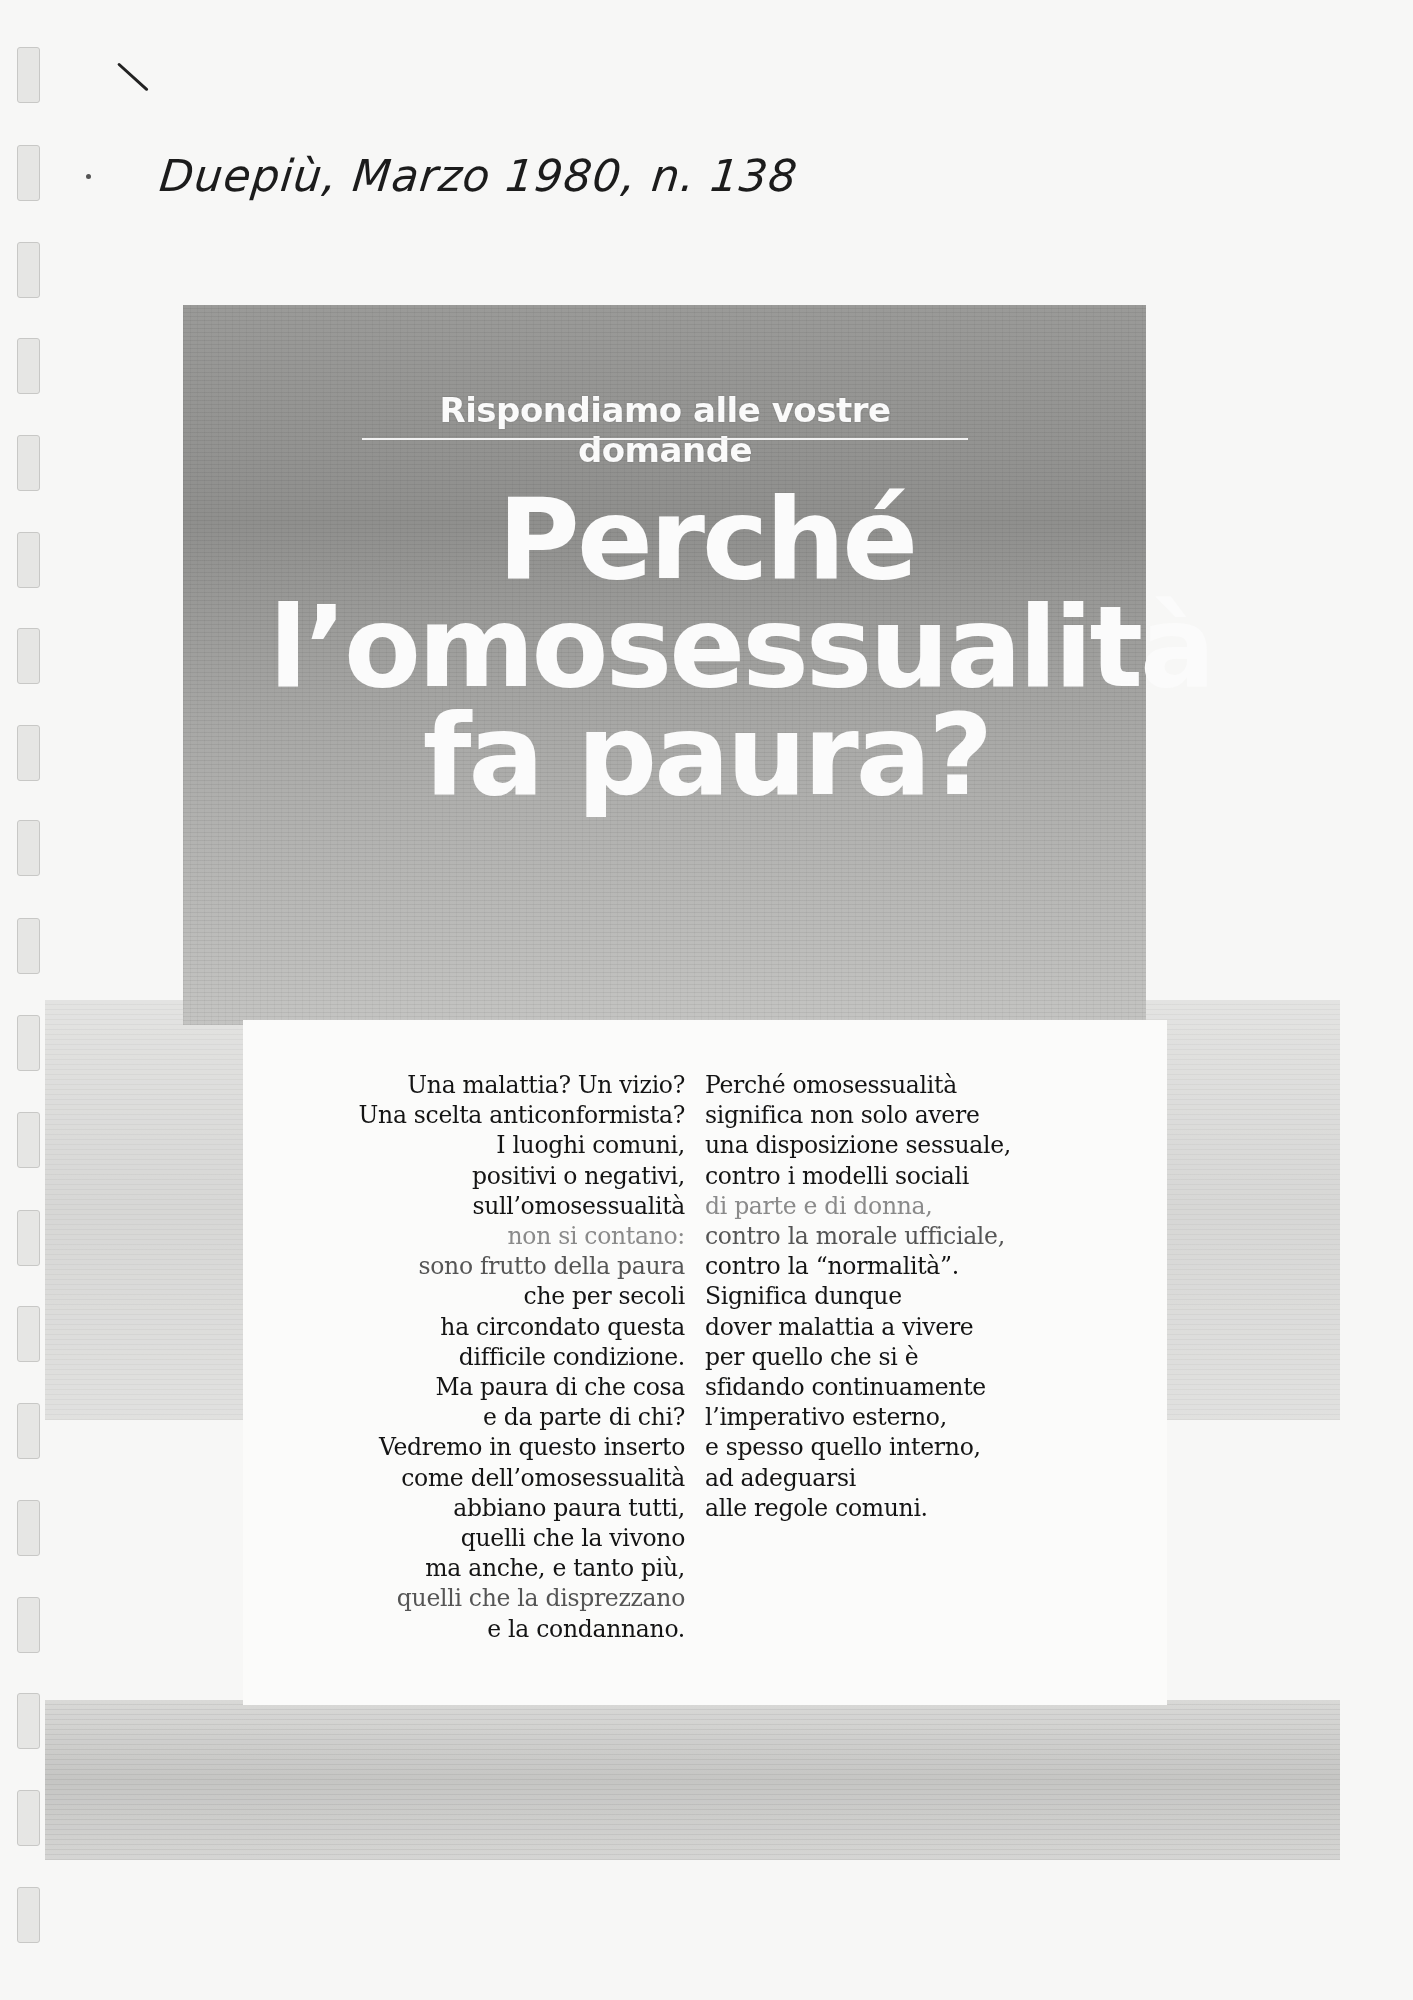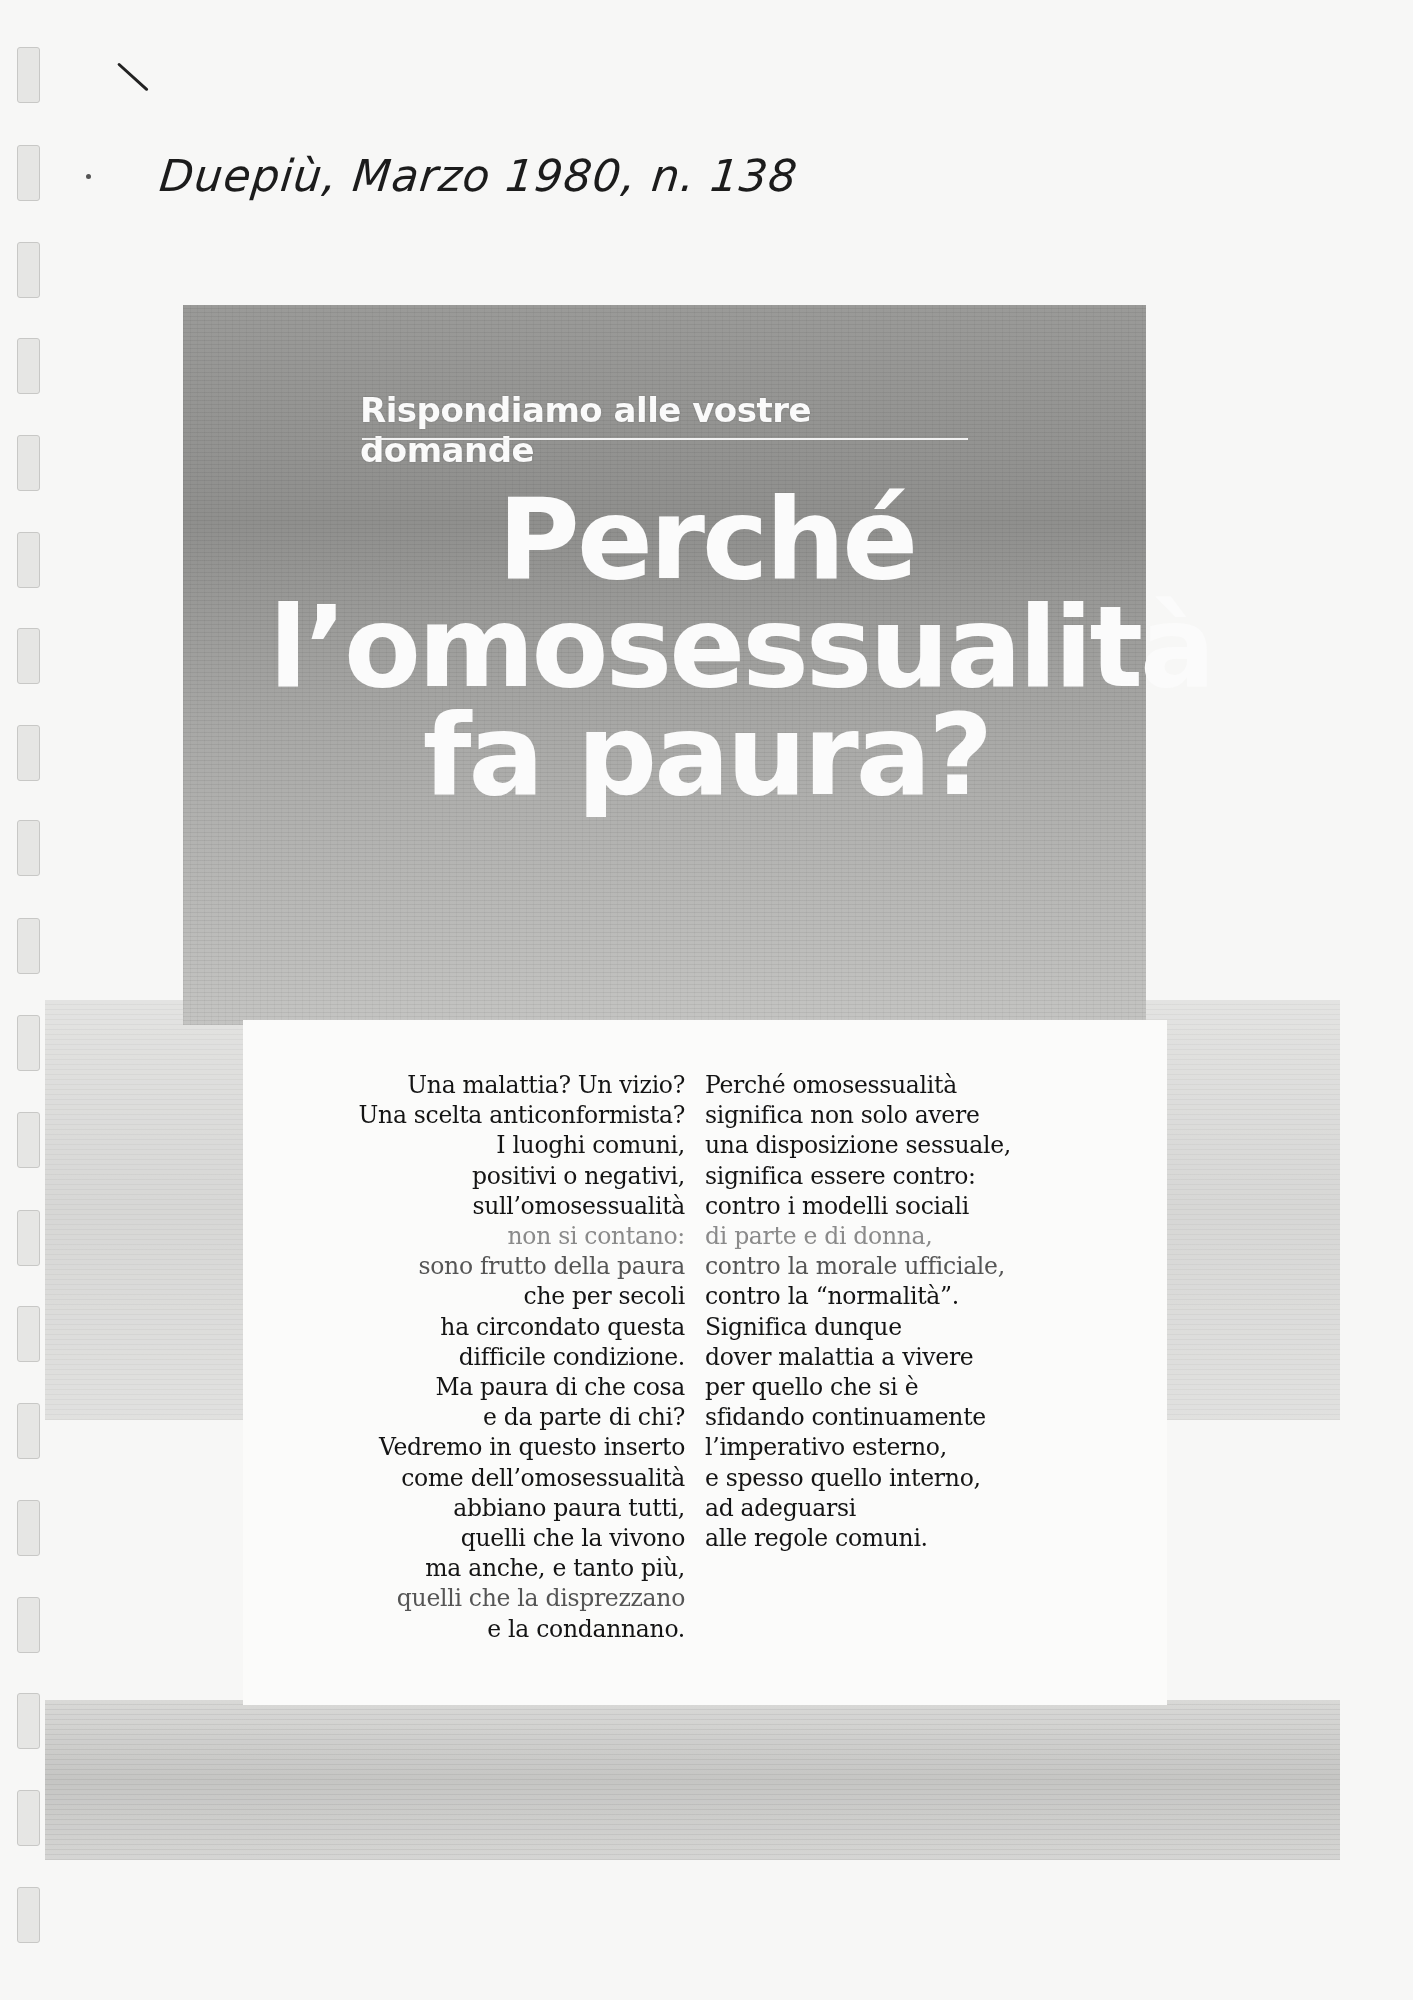--- a/index.html
+++ b/index.html
@@ -35,21 +35,21 @@
   .band {
     position: absolute; left: 45px; width: 1295px;
     background:
       repeating-linear-gradient(0deg, rgba(0,0,0,0.07) 0 1px, transparent 1px 5px),
       linear-gradient(180deg, #d4d4d2, #bdbdbb 50%, #d0d0ce);
   }
   .band-mid { top: 1000px; height: 420px; opacity: 0.55; }
   .band-bottom { top: 1700px; height: 160px; opacity: 0.85; }
 
   .kicker {
-    position: absolute; left: 360px; top: 390px; width: 610px; 
+    position: absolute; left: 360px; top: 390px; width: 610px; text-align: center;
     font-family: "DejaVu Sans", sans-serif; font-weight: bold; font-size: 34px;
     color: #fafafa; letter-spacing: -0.5px;
     text-shadow: 0 0 2px rgba(0,0,0,0.2);
   }
   .kicker-rule {
     position: absolute; left: 362px; top: 438px; width: 606px; height: 2px; background: #f2f2f2;
   }
   .headline {
     position: absolute; left: 183px; top: 485px; width: 963px; text-align: center;
     font-family: "DejaVu Sans", sans-serif; font-weight: bold; color: #fbfbfb;
@@ -135,21 +135,20 @@
   <span>quelli che la vivono</span>
   <span>ma anche, e tanto più,</span>
   <span class="semi">quelli che la disprezzano</span>
   <span>e la condannano.</span>
 </div>
 
 <div class="col col-right">
   <span>Perché omosessualità</span>
   <span>significa non solo avere</span>
   <span>una disposizione sessuale,</span>
-  <span>significa essere contro:</span>
   <span>contro i modelli sociali</span>
   <span class="faded">di parte e di donna,</span>
   <span class="semi">contro la morale ufficiale,</span>
   <span>contro la “normalità”.</span>
   <span>Significa dunque</span>
   <span>dover malattia a vivere</span>
   <span>per quello che si è</span>
   <span>sfidando continuamente</span>
   <span>l’imperativo esterno,</span>
   <span>e spesso quello interno,</span>

